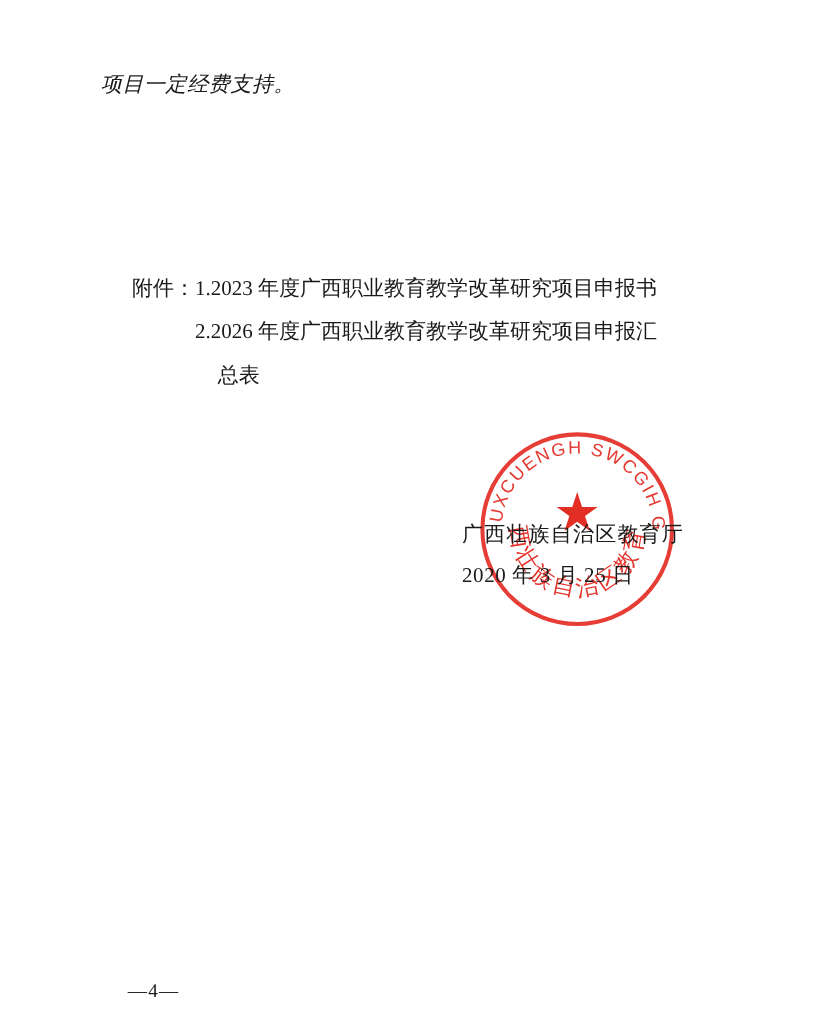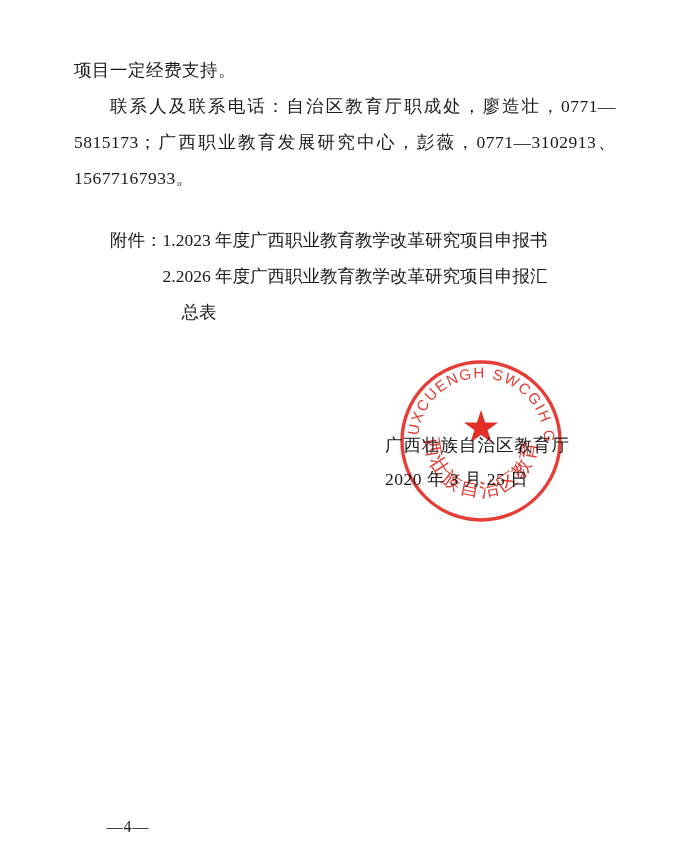--- a/index.html
+++ b/index.html
@@ -17,23 +17,24 @@
   }
   .page {
     position: absolute;
     left: 0;
     top: 0;
     width: 686px;
     height: 856px;
   }
   .body-text {
     position: absolute;
-    left: 74px;
+    left: 84px;
     top: 52px;
     width: 542px;
+    font-style: italic;
   }
   .para {
     font-size: 17.5px;
     line-height: 36px;
     letter-spacing: 0.5px;
     text-align: justify;
     text-justify: inter-character;
     margin: 0;
     white-space: pre-wrap;
   }
@@ -114,21 +115,20 @@
     margin-left: -430px;
   }
 </style>
 </head>
 <body>
 
 <div class="page">
 
   <div class="body-text">
     <p class="para">项目一定经费支持。</p>
-    <p class="para indent2">联系人及联系电话：自治区教育厅职成处，廖造壮，0771—5815173；广西职业教育发展研究中心，彭薇，0771—3102913、15677167933。</p>
   </div>
 
   <div class="attach-block">
     <div class="attach-row">
       <span class="attach-label">附件：</span>
       <span class="attach-items">
         <span class="attach-item">
           <span class="attach-num">1.</span>
           <span class="attach-text">2023 年度广西职业教育教学改革研究项目申报书</span>
         </span>

